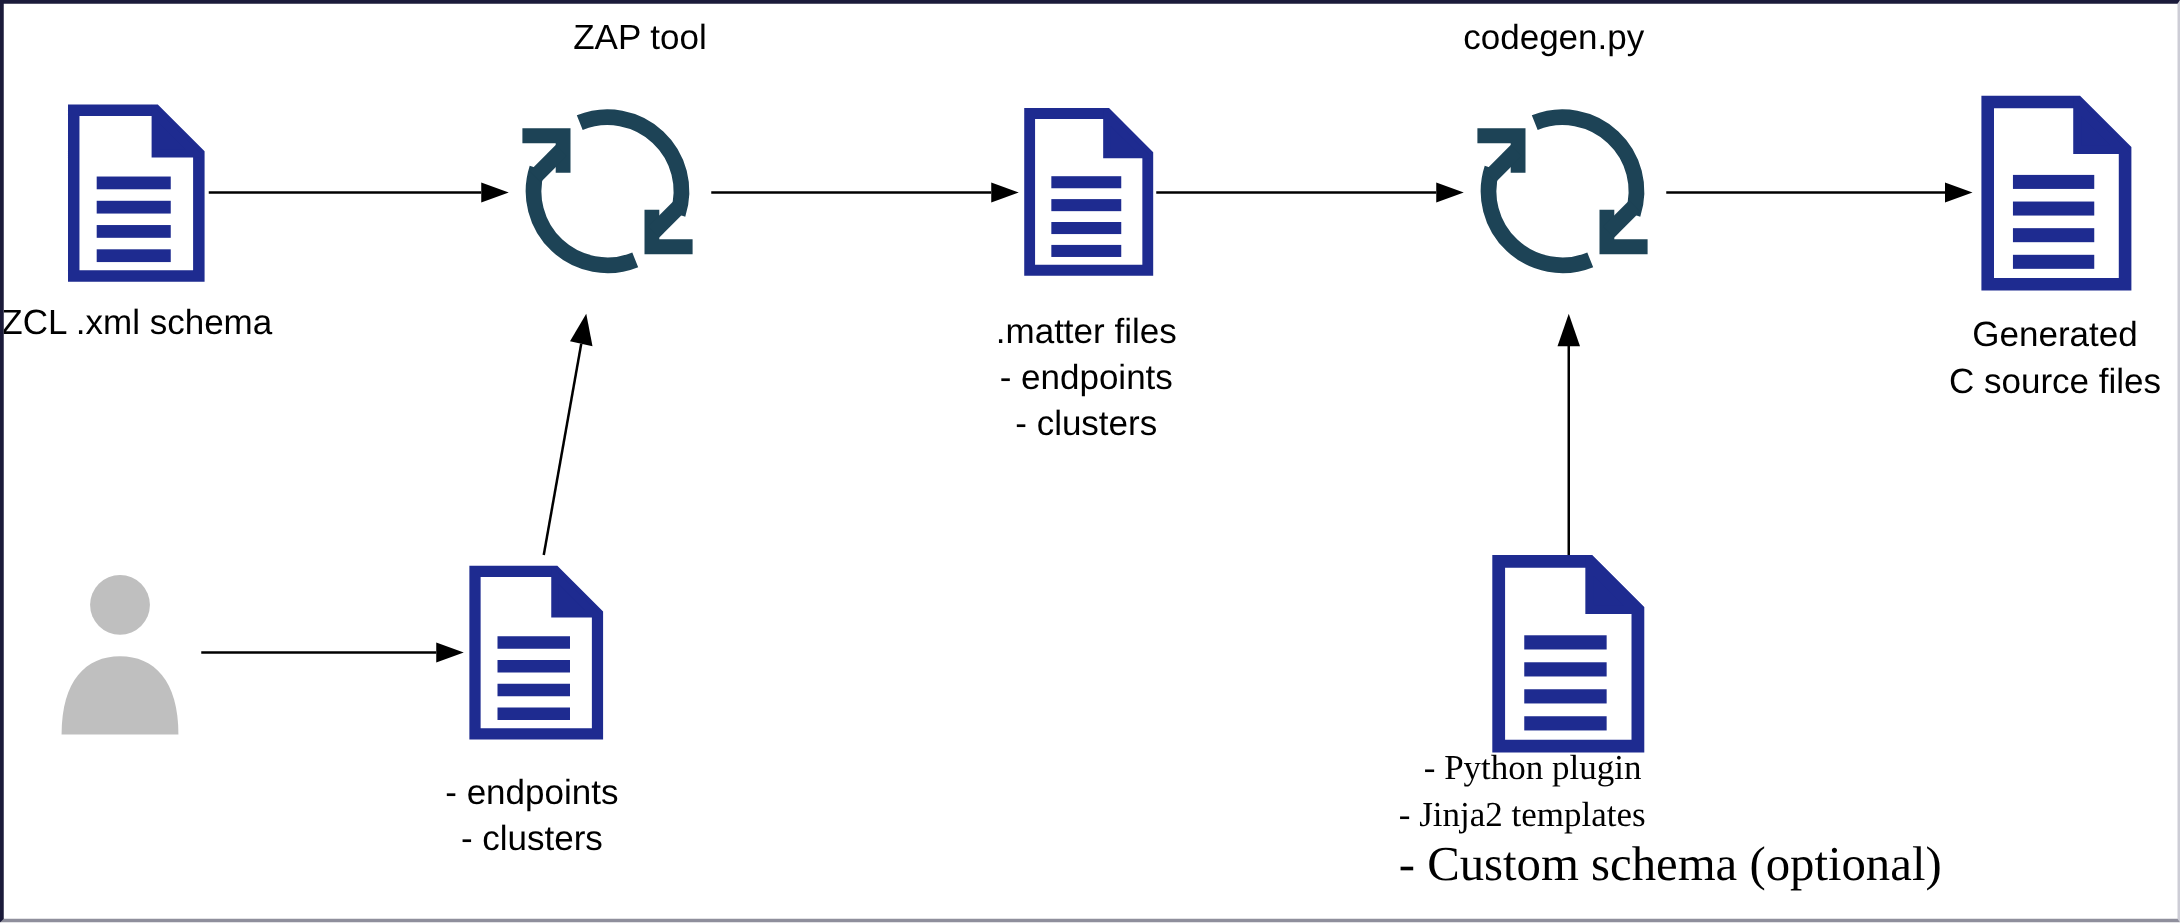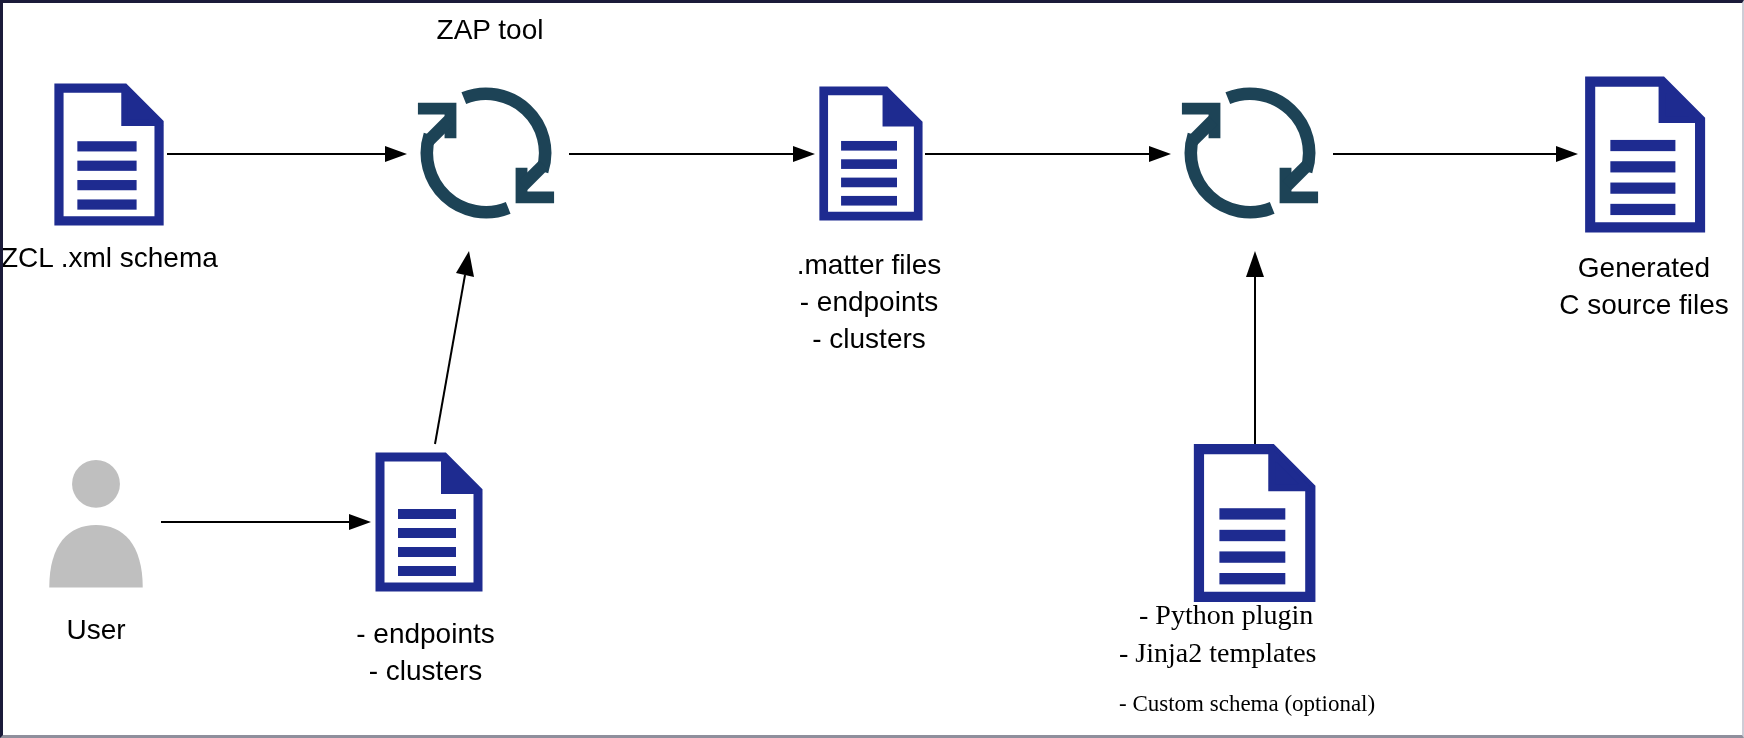--- a/index.html
+++ b/index.html
@@ -37,21 +37,21 @@
   .doc-page{fill:#fff;stroke:var(--c-doc);stroke-width:9;stroke-linejoin:miter;}
   .doc-fold{fill:var(--c-doc);stroke:var(--c-doc);stroke-width:6;stroke-linejoin:miter;}
   .doc-bar{fill:var(--c-doc);}
   .sync-arc{fill:none;stroke:var(--c-sync);stroke-width:8.5;}
   .sync-chev{fill:var(--c-sync);}
   .sync-shaft{stroke:var(--c-sync);stroke-width:8.5;}
   .person-fill{fill:var(--c-person);}
   .plugin-label{text-align:left;}
   .plugin-label .row1{padding-left:20px;line-height:38px;}
   .plugin-label .row2{line-height:38px;}
-  .plugin-label .row3{font-size:23px;line-height:40px;margin-top:12px;}
+  .plugin-label .row3{font-size:39px;line-height:40px;}
 </style>
 </head>
 <body>
 
 <div class="canvas">
 
   <svg class="edges" width="1744" height="738">
     <g>
       <line x1="164" y1="151" x2="382" y2="151"></line>
       <polygon points="404,151 382,143 382,159"></polygon>
@@ -87,21 +87,21 @@
       <path class="doc-page" d="M7 5 L71 5 L105 39 L105 135 L7 135 Z"></path>
       <path class="doc-fold" d="M71 8 L102 39 L71 39 Z"></path>
       <rect class="doc-bar" x="25" y="57" width="58" height="10"></rect>
       <rect class="doc-bar" x="25" y="76" width="58" height="10"></rect>
       <rect class="doc-bar" x="25" y="95" width="58" height="10"></rect>
       <rect class="doc-bar" x="25" y="114" width="58" height="10"></rect>
     </svg>
   </div>
   <div class="label" style="left:-2px;top:238px;width:214px;">ZCL .xml schema</div>
 
-  <div class="label" style="left:377px;top:10px;width:220px;">ZAP tool</div>
+  <div class="label" style="left:399px;top:10px;width:220px;">ZAP tool</div>
   <div class="node" style="left:407px;top:76px;">
     <svg width="152" height="148" viewBox="0 0 100 100">
       <path class="sync-arc" d="M35 12.9 A40 40 0 0 1 88 62.4"></path>
       <path class="sync-arc" d="M65 87.1 A40 40 0 0 1 12 37.6"></path>
       <g>
         <path class="sync-chev" d="M4 16 H30 V40 H22 V24 H4 Z"></path>
         <line class="sync-shaft" x1="11" y1="42" x2="25" y2="28"></line>
       </g>
       <g transform="rotate(180 50 50)">
         <path class="sync-chev" d="M4 16 H30 V40 H22 V24 H4 Z"></path>
@@ -119,20 +119,21 @@
       <rect class="doc-bar" x="25" y="95" width="58" height="10"></rect>
       <rect class="doc-bar" x="25" y="114" width="58" height="10"></rect>
     </svg>
   </div>
   <div class="label" style="left:756px;top:243px;width:220px;">
     <span class="row">.matter files</span>
     <span class="row">- endpoints</span>
     <span class="row">- clusters</span>
   </div>
 
+  <div class="label" style="left:1130px;top:10px;width:220px;">codegen.py</div>
   <div class="node" style="left:1171px;top:76px;">
     <svg width="152" height="148" viewBox="0 0 100 100">
       <path class="sync-arc" d="M35 12.9 A40 40 0 0 1 88 62.4"></path>
       <path class="sync-arc" d="M65 87.1 A40 40 0 0 1 12 37.6"></path>
       <g>
         <path class="sync-chev" d="M4 16 H30 V40 H22 V24 H4 Z"></path>
         <line class="sync-shaft" x1="11" y1="42" x2="25" y2="28"></line>
       </g>
       <g transform="rotate(180 50 50)">
         <path class="sync-chev" d="M4 16 H30 V40 H22 V24 H4 Z"></path>
@@ -155,21 +156,20 @@
     <span class="row">Generated</span>
     <span class="row">C source files</span>
   </div>
 
   <div class="node" style="left:36px;top:447px;">
     <svg width="114" height="143" viewBox="0 0 100 120">
       <circle class="person-fill" cx="50" cy="27" r="21"></circle>
       <path class="person-fill" d="M9 118 C9 80 26 63 50 63 C74 63 91 80 91 118 Z"></path>
     </svg>
   </div>
-  <div class="label" style="left:0px;top:610px;width:186px;">User</div>
 
   <div class="node" style="left:370px;top:440px;">
     <svg width="110" height="158" viewBox="0 0 110 140">
       <path class="doc-page" d="M7 5 L71 5 L105 39 L105 135 L7 135 Z"></path>
       <path class="doc-fold" d="M71 8 L102 39 L71 39 Z"></path>
       <rect class="doc-bar" x="25" y="57" width="58" height="10"></rect>
       <rect class="doc-bar" x="25" y="76" width="58" height="10"></rect>
       <rect class="doc-bar" x="25" y="95" width="58" height="10"></rect>
       <rect class="doc-bar" x="25" y="114" width="58" height="10"></rect>
     </svg>

